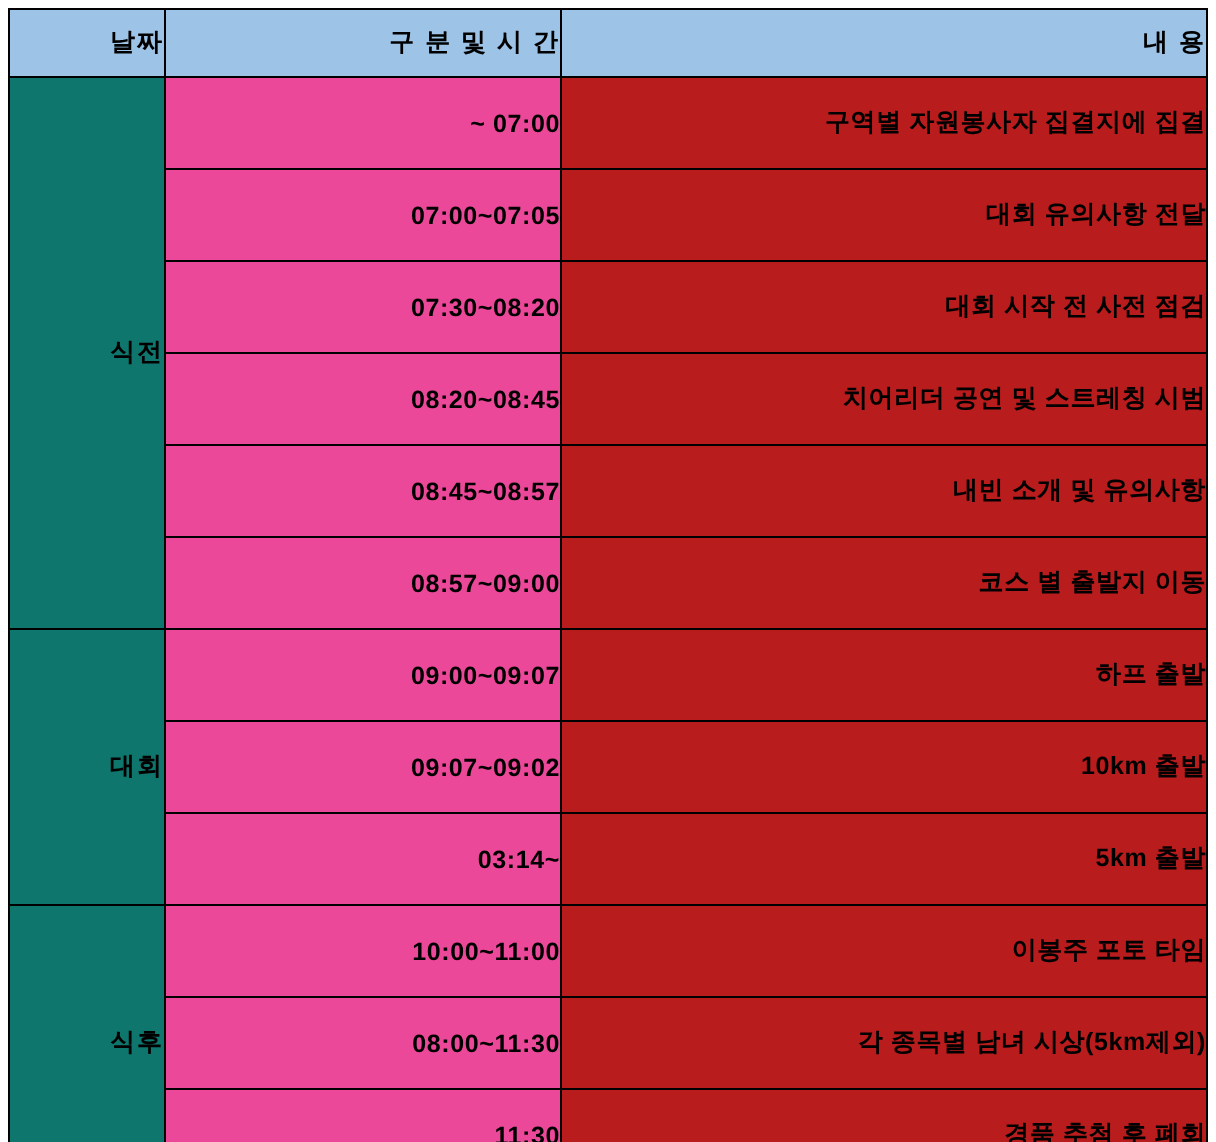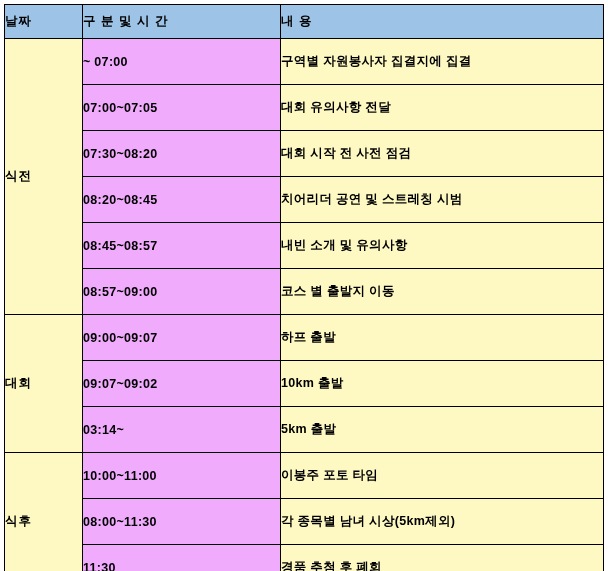--- a/index.html
+++ b/index.html
@@ -17,49 +17,49 @@
     width: 599px;
     margin: 4px 0 0 4px;
   }
   table.schedule {
     border-collapse: collapse;
     table-layout: fixed;
     width: 599px;
   }
   table.schedule td, table.schedule th {
     border: 1px solid #000000;
-    text-align: left;
+    text-align: right;
     vertical-align: middle;
     font-size: 12.5px;
     font-weight: bold;
     color: #000000;
     padding: 0;
   }
   col.col-date  { width: 78px; }
   col.col-time  { width: 198px; }
   col.col-desc  { width: 323px; }
 
   thead th {
     background: #9dc3e6;
     height: 33px;
     letter-spacing: 1px;
     font-size: 13px;
   }
   td.group-cell {
-    background: #fef9c3;
+    background: #0f766e;
     font-size: 13px;
     letter-spacing: 1px;
   }
   td.time-cell {
-    background: #f0abfc;
+    background: #ec4899;
     height: 45px;
     letter-spacing: 0.3px;
   }
   td.desc-cell {
-    background: #fef9c3;
+    background: #b91c1c;
     height: 45px;
     letter-spacing: 0.3px;
   }
 </style>
 </head>
 <body>
 
 <div class="schedule-wrap">
   <table class="schedule">
     <colgroup>

